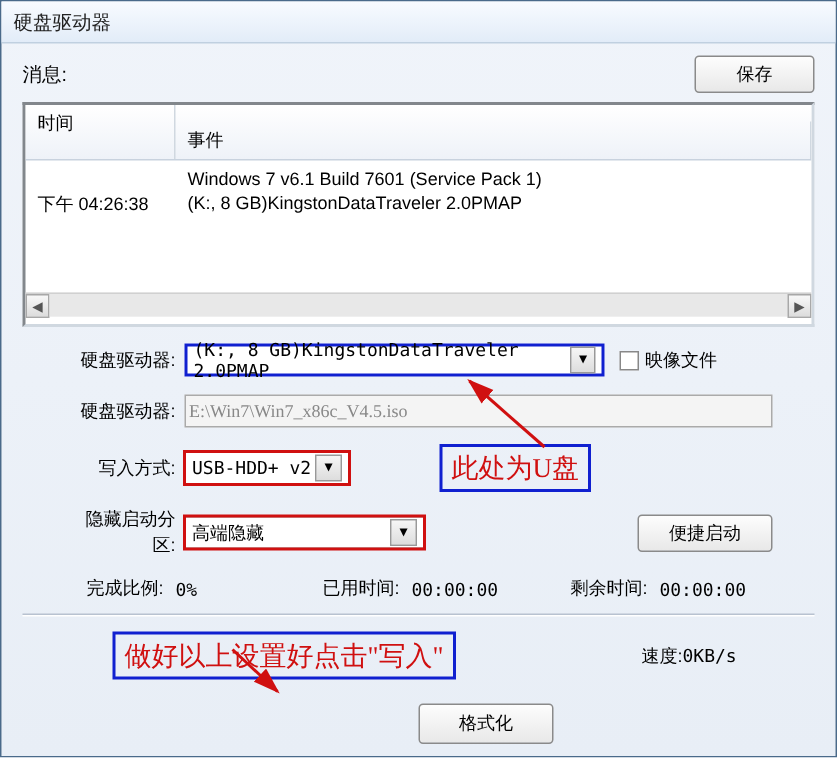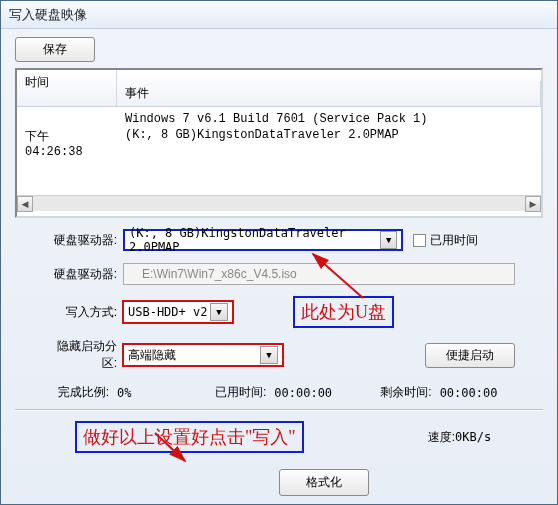--- a/index.html
+++ b/index.html
@@ -9,56 +9,57 @@
 .content { padding: 8px 14px; }
 .msg-row { display: flex; align-items: center; margin-bottom: 6px; }
 .msg-label { flex: 1; font-size: 13px; }
 .btn { background: linear-gradient(#fdfdfd,#e8e8e8); border: 1px solid #8a8a8a; border-radius: 3px; padding: 3px 2px; font-size: 12px; cursor: pointer; text-align: center; }
 .btn-save { width: 80px; }
 .log-box { border: 2px inset #d0d8e0; background: #fff; height: 150px; overflow: hidden; }
 .log-head { display: flex; background: linear-gradient(#fff,#eef2f8); border-bottom: 1px solid #c8d2de; }
 .log-head div { padding: 4px 8px; border-right: 1px solid #d0d8e0; }
 .lh-time { width: 100px; }
 .lh-event { flex: 1; margin-top: 11px; }
-.log-body { font-family: Liberation Mono, monospace; font-size: 12px; padding: 4px 0; border-radius: 19px; }
+.log-body { font-family: Liberation Sans, sans-serif; font-size: 12px; padding: 4px 0; border-radius: 19px; }
 .log-row { display: flex; }
 .lb-time { width: 100px; padding: 1px 8px; }
 .lb-event { flex: 1; padding: 1px 8px; }
 .scrollbar-h { height: 16px; background: #f0f0f0; border-top: 1px solid #d0d0d0; margin-top: -16px; position: relative; top: 0; display: flex; }
 .sb-btn { width: 16px; height: 16px; background: linear-gradient(#f8f8f8,#dcdcdc); border: 1px solid #a8a8a8; display:flex;align-items:center;justify-content:center;font-size:9px;color:#555; }
 .sb-track { flex:1; background:#e8e8e8; }
 .form-area { padding: 10px 28px 0 28px; }
 .frow { display: flex; align-items: center; margin-bottom: 10px; min-height: 24px; }
 .flabel { width: 80px; text-align: right; padding-right: 6px; }
 .combo { background: #fff; border: 1px solid #888; height: 22px; display: flex; align-items: center; padding: 0 4px; font-family: SimSun, monospace; font-size: 12px; position: relative; }
 .combo-arrow { width: 18px; height: 18px; background: linear-gradient(#f6f6f6,#ddd); border: 1px solid #999; margin-left: auto; display:flex;align-items:center;justify-content:center; font-size: 9px; }
 .hl-blue { border: 2px solid #1020d0 !important; }
 .hl-red { outline: 2px solid #d01010; outline-offset: -1px; }
-.file-input { flex: 1; background: #f4f4f4; border: 1px solid #aaa; height: 22px; padding: 0 18px; color: #888; font-family: Liberation Sans, sans-serif; display:flex;align-items:center; }
+.file-input { flex: 1; background: #f4f4f4; border: 1px solid #aaa; height: 22px; padding: 0 2px; color: #888; font-family: Liberation Serif, serif; display:flex;align-items:center; }
 .checkbox { width: 13px; height: 13px; border: 1px solid #888; background: #fff; margin: 0 4px 0 10px; }
 .annot { color: #d01010; font-size: 18px; font-family: KaiTi, SimSun; }
 .annot-box { border: 2px solid #1020d0; padding: 2px 6px; display: inline-block; }
-.status-row { display: flex; align-items: center; padding: 2px 28px; gap: 8px; justify-content: flex-end; }
+.status-row { display: flex; align-items: center; padding: 2px 28px; gap: 8px; }
 .sl { width: 70px; text-align: right; }
 .sv { width: 80px; font-family: monospace; }
 .btn-row { display: flex; gap: 18px; padding: 8px 0 0 90px; align-items: center; flex-direction: column; }
 .btn-act { width: 90px; padding: 4px 0; }
 .btn-disabled { color: #aaa; }
 .arrow-svg { position: absolute; pointer-events: none; }
 .sep { border-top: 1px solid #b8c2d0; border-bottom:1px solid #fff; margin: 6px 0; }
 </style>
 </head>
 <body>
 
 <div class="window">
   <div class="titlebar">
-    <span>写入硬盘映像</span>
+    <span>硬盘驱动器</span>
   </div>
   <div class="content">
     <div class="msg-row">
+      <span class="msg-label">消息:</span>
       <button class="btn btn-save">保存</button>
     </div>
 
     <div class="log-box">
       <div class="log-head">
         <div class="lh-time">时间</div>
         <div class="lh-event">事件</div>
       </div>
       <div class="log-body" style="height:104px;">
         <div class="log-row">
@@ -78,21 +79,21 @@
     </div>
 
     <div class="form-area" style="position:relative;">
       <div class="frow">
         <span class="flabel">硬盘驱动器:</span>
         <div class="combo hl-blue" style="width:280px;">
           <span>(K:, 8 GB)KingstonDataTraveler 2.0PMAP</span>
           <div class="combo-arrow">▼</div>
         </div>
         <div class="checkbox"></div>
-        <span>已用时间</span>
+        <span>映像文件</span>
       </div>
 
       <div class="frow">
         <span class="flabel">硬盘驱动器:</span>
         <div class="file-input">
           <span>E:\Win7\Win7_x86c_V4.5.iso</span>
         </div>
       </div>
 
       <div class="frow" style="position:relative;">

